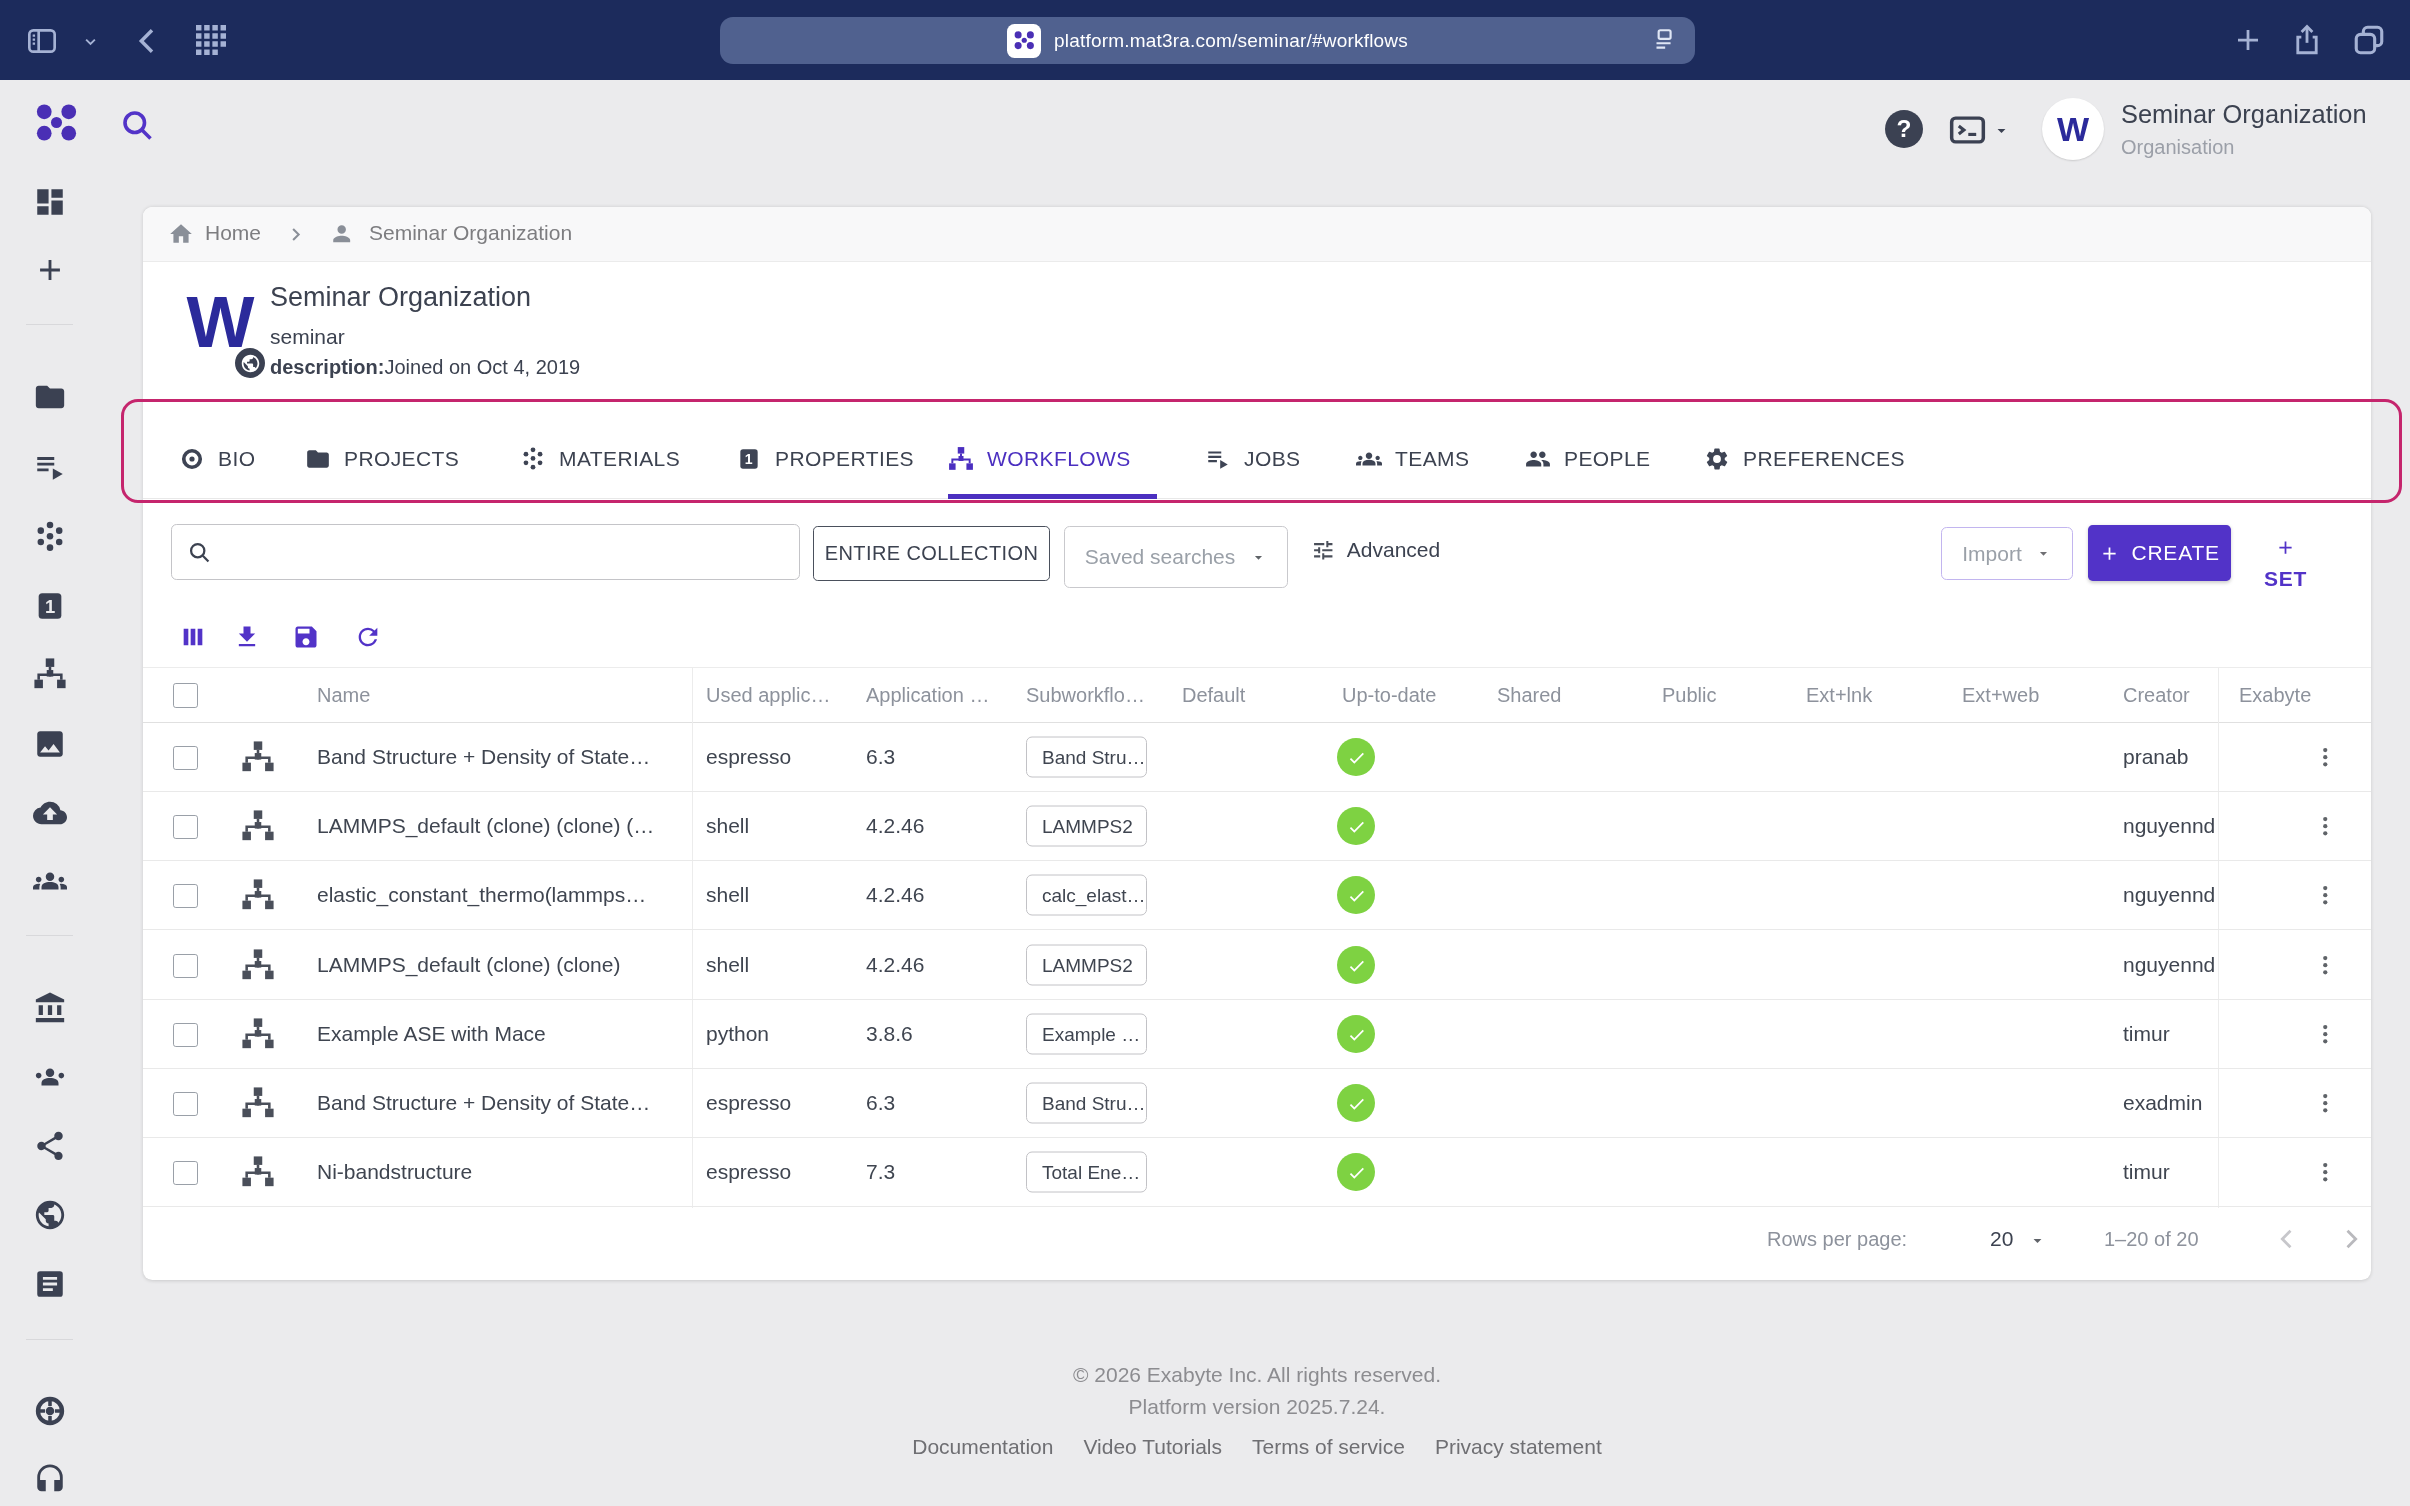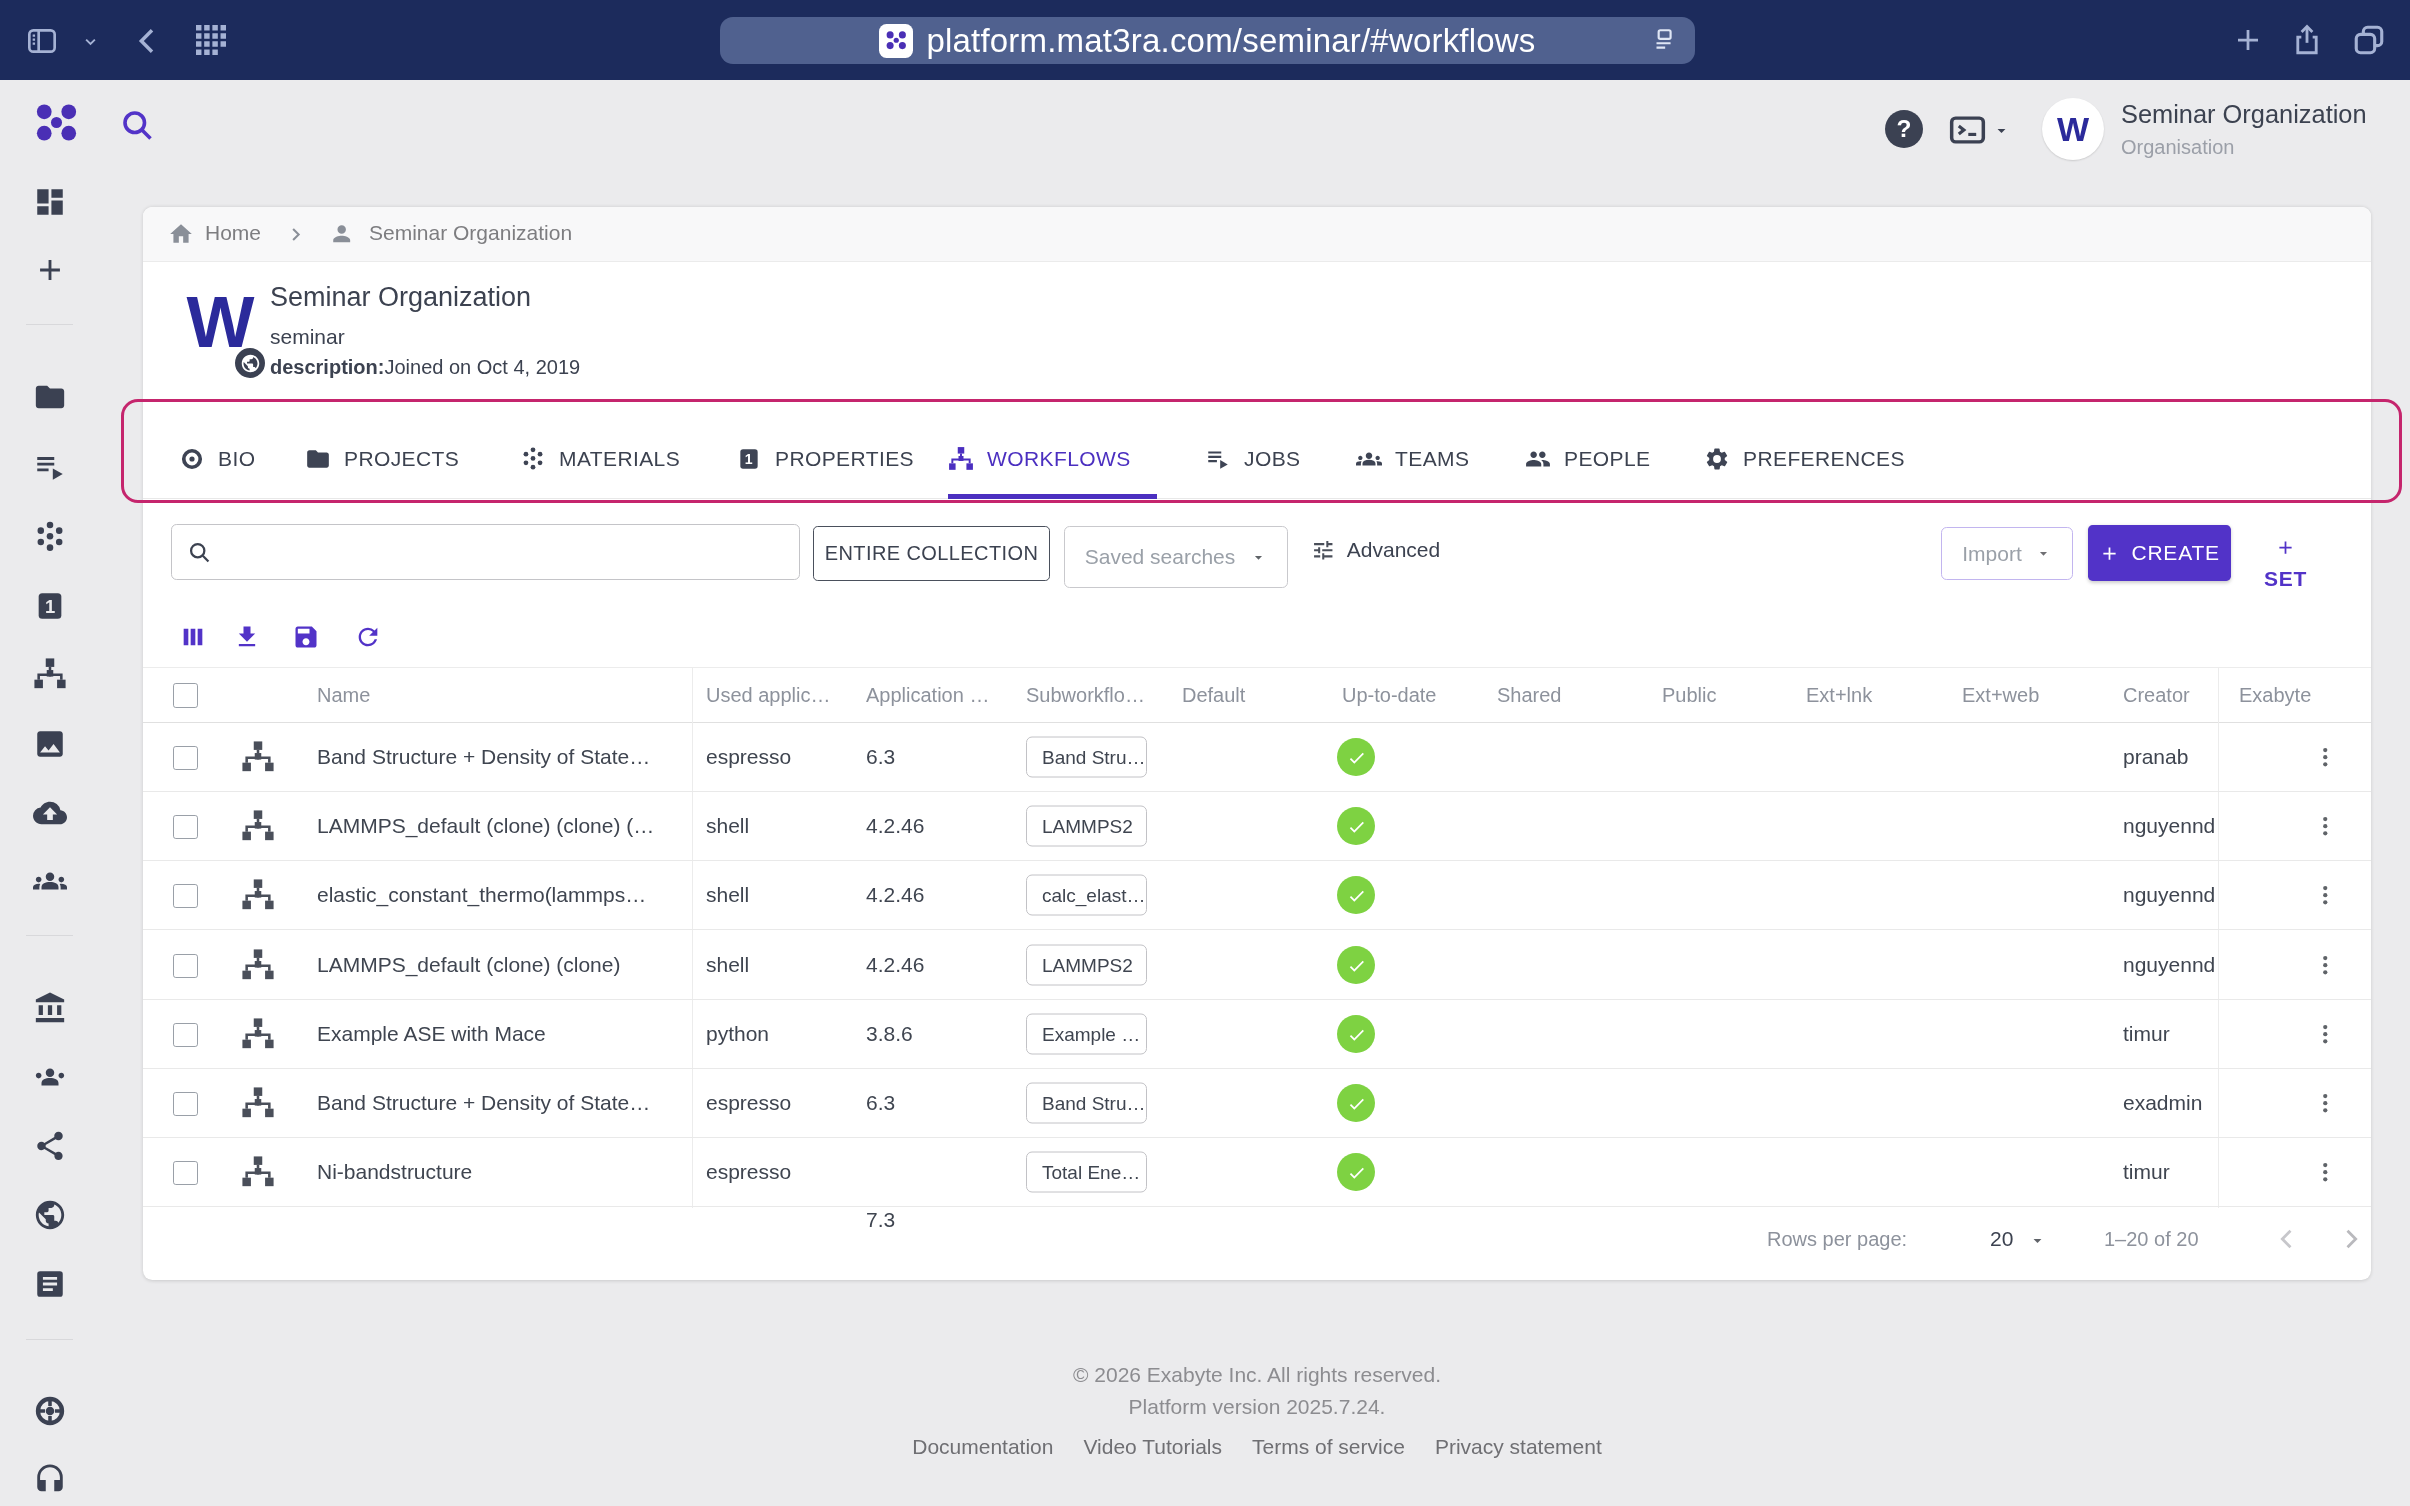--- a/index.html
+++ b/index.html
@@ -6,21 +6,21 @@
   html,body { width:2411px; height:1507px; }
   body { font-family:"Liberation Sans","DejaVu Sans",sans-serif; background:#ebebed; overflow:hidden; }
   .page { position:relative; width:2411px; height:1507px; background:#ebebed; }
   svg { display:block; }
 
   
   .browser-bar { position:absolute; left:0; top:0; width:2411px; height:80px; background:#1c2b5c; color:#a5b2d4; }
   .bicon { position:absolute; color:#a5b2d4; }
   .url-pill { position:absolute; left:720px; top:17px; width:975px; height:47px; background:#50618f; border-radius:13px; display:flex; align-items:center; justify-content:center; gap:13px; }
   .favicon { width:34px; height:34px; background:#ffffff; border-radius:7.5px; display:flex; align-items:center; justify-content:center; }
-  .url-text { color:#ffffff; font-size:33px; letter-spacing:0.2px; }
+  .url-text { color:#ffffff; font-size:19px; letter-spacing:0.2px; }
   .reader-ic { position:absolute; right:19px; top:10.4px; color:#dfe6f5; }
 
   
   .app-logo { position:absolute; left:32px; top:98px; color:#4a2fb5; }
   .app-search { position:absolute; left:119px; top:107px; color:#5233c8; cursor:pointer; }
   .help-btn { position:absolute; left:1885px; top:110px; width:38px; height:38px; border-radius:50%; background:#3b4152; color:#fff; font-size:24.5px; font-weight:bold; display:flex; align-items:center; justify-content:center; }
   .console-btn { position:absolute; left:1947px; top:111px; display:flex; align-items:center; gap:3.8px; color:#3b4152; }
   .hdr-avatar { position:absolute; left:2042px; top:98px; width:62px; height:62px; border-radius:50%; background:#ffffff; color:#2b2a9b; font-weight:bold; font-size:34px; display:flex; align-items:center; justify-content:center; box-shadow:0 0.9px 1.9px rgba(0,0,0,.15); }
   .hdr-org { position:absolute; left:2121px; top:100px; font-size:25.4px; color:#3c4250; }
   .hdr-role { position:absolute; left:2121px; top:136px; font-size:20px; color:#9b9fa8; }
@@ -682,21 +682,21 @@
           <svg width="34" height="34" viewBox="0 0 24 24" fill="currentColor">
             <rect x="9" y="1" width="6" height="6"></rect>
             <rect x="9.7" y="9.2" width="4.6" height="4.6"></rect>
             <rect x="1" y="16" width="6" height="6"></rect>
             <rect x="17" y="16" width="6" height="6"></rect>
             <path d="M12 7v2.2M12 13.8v-2M4 16v-3.5h16V16M4 12.5h16" stroke="currentColor" stroke-width="1.8" fill="none"></path>
           </svg>
         </span>
       <span class="cell" style="left:174px;">Ni-bandstructure</span>
       <span class="cell" style="left:563px;">espresso</span>
-      <span class="cell" style="left:723px;margin-top:48px;">7.3</span>
+      <span class="cell" style="left:723px;">7.3</span>
       <span class="chip">Total Ene…</span>
       <span class="chk">
           <svg width="21" height="21" viewBox="0 0 24 24" fill="#fff">
             <path d="M9.5 16.2l-3.7-3.7-1.4 1.4 5.1 5.1 11-11-1.4-1.4z"></path>
           </svg>
         </span>
       <span class="cell" style="left:1980px;">timur</span>
       <span class="kebab">
           <svg width="24.5" height="24.5" viewBox="0 0 24 24" fill="currentColor">
             <circle cx="12" cy="5" r="2.1"></circle>

